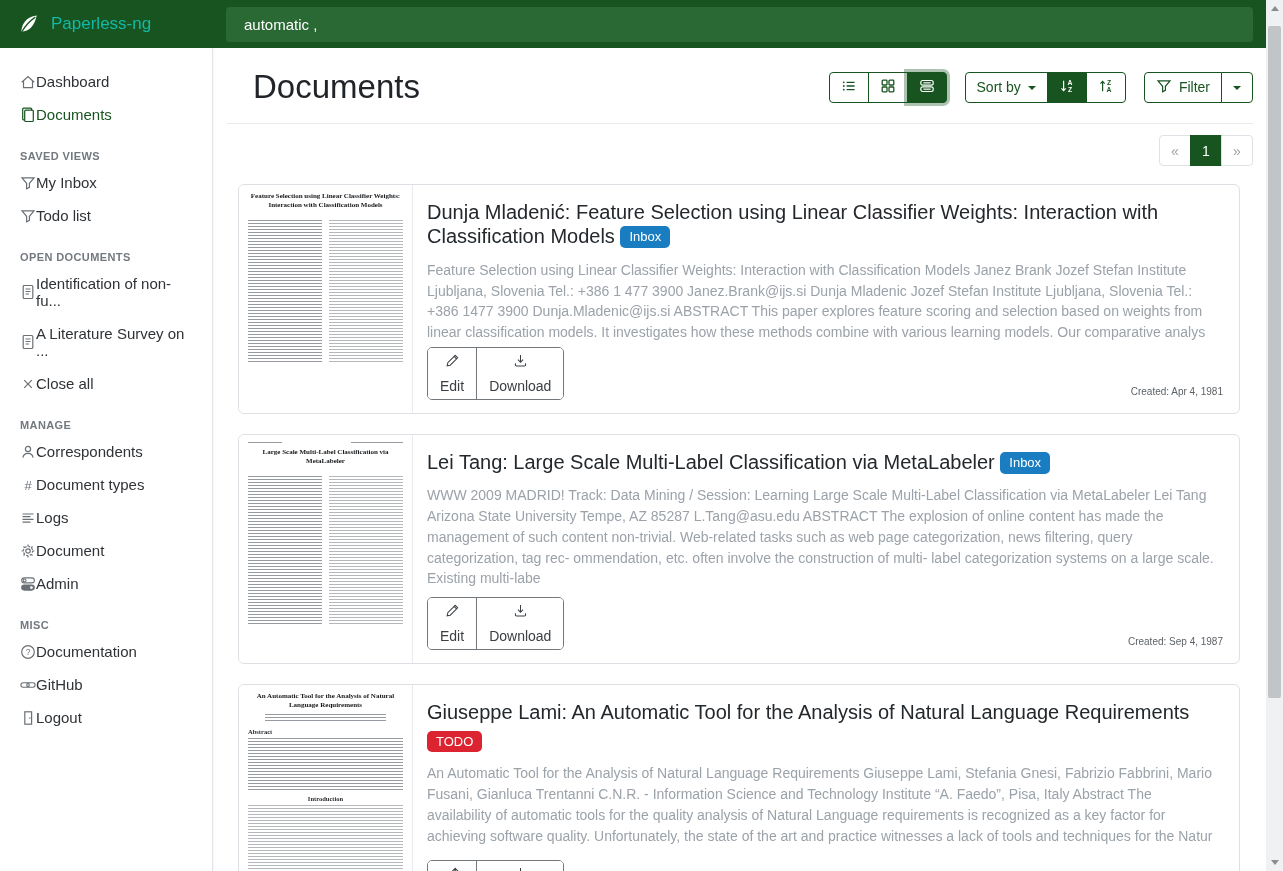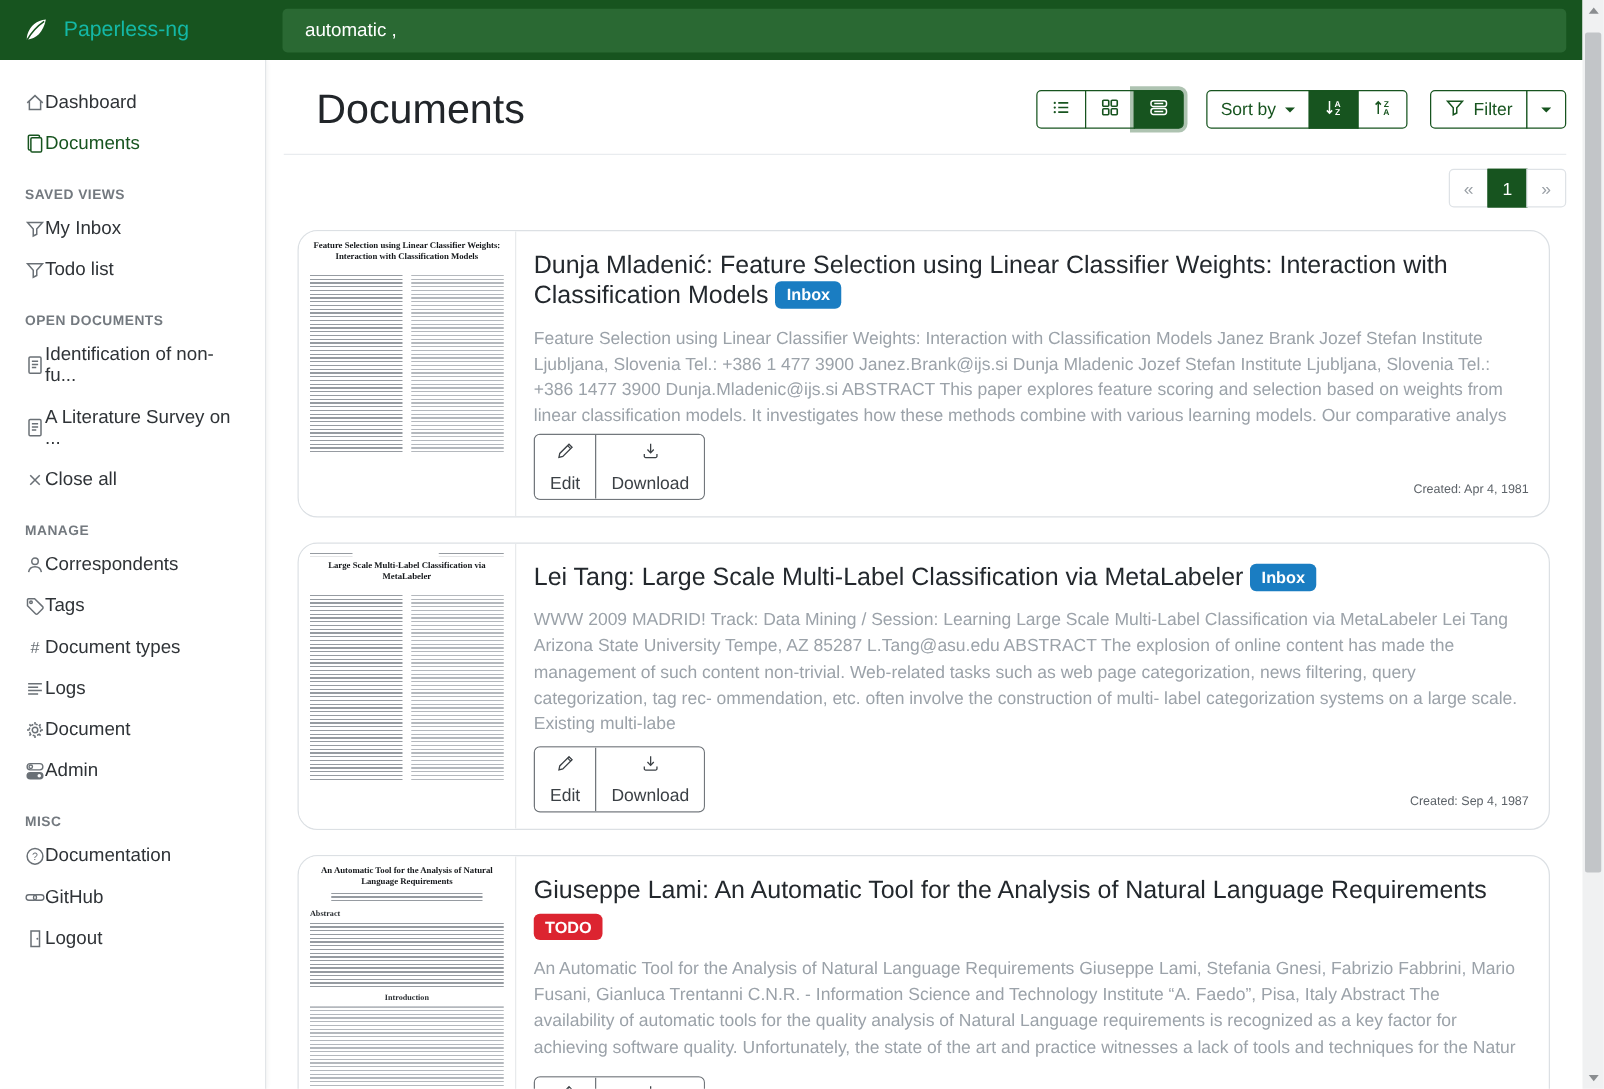--- a/index.html
+++ b/index.html
@@ -54,21 +54,21 @@
   .pagination { display:inline-flex; }
   .page-item { min-width:32px; height:31px; display:inline-flex; align-items:center;
     justify-content:center; border:1px solid #dee2e6; background:#fff; color:#9aa0a6;
     font-size:14px; margin-left:-1px; cursor:pointer; padding:0 10px; }
   .page-item:first-child { border-radius:4px 0 0 4px; margin-left:0; }
   .page-item:last-child { border-radius:0 4px 4px 0; }
   .page-item.active { background:#17541f; border-color:#17541f; color:#fff; }
 
   
   .doc-list { margin-top:18px; }
-  .doc-card { display:flex; border:1px solid #dce0e4; border-radius:16px;
+  .doc-card { display:flex; border:1px solid #dce0e4; border-radius:6px;
     background:#fff; margin:0 13px 20px 11px; overflow:hidden; height:230px; }
   .doc-card.tall { height:262px; }
   .thumb { flex:0 0 174px; width:174px; background:#fff; border-right:1px solid #e8eaec;
     padding:7px 9px; font-family:"Liberation Serif", serif; overflow:hidden; }
   .thumb-title { font-size:7px; font-weight:bold; color:#15181b; text-align:center;
     line-height:1.3; margin-bottom:4px; }
   .thumb-meta-row { display:flex; justify-content:space-between; margin-bottom:3px; }
   .thumb-meta-row .fake { height:3px; width:34px; }
   .auth-row { display:flex; justify-content:space-between; gap:4px; margin-bottom:6px; }
   .auth-col { flex:1; }
@@ -76,21 +76,21 @@
     transparent 1px,transparent 3px); }
   .fake.light { background:repeating-linear-gradient(to bottom,#b4b8bd 0px,#b4b8bd 1px,
     transparent 1px,transparent 3px); }
   .thumb-cols { display:flex; gap:7px; }
   .thumb-cols .tcol { flex:1; }
   .thumb-sec { font-size:6.5px; font-weight:bold; color:#2a2e32; margin:5px 0 3px; }
   .thumb-center-line { margin:0 auto 6px; width:78%; }
 
   .card-body { flex:1; position:relative; padding:15px 16px 14px 14px; overflow:hidden; }
   .doc-title { font-size:20px; font-weight:400; color:#23282d; line-height:1.22; }
-  .badge { display:inline-block; font-size:13px; font-weight:700; color:#fff;
+  .badge { display:inline-block; font-size:13px; font-weight:400; color:#fff;
     padding:3px 9px; border-radius:5px; vertical-align:2px; cursor:pointer; }
   .badge.inbox { background:#1a7dc2; }
   .badge.todo { background:#dc2430; }
   .badge-row { margin-top:7px; }
   .doc-preview { margin-top:11px; font-size:14px; line-height:1.48; color:#9ba2a9;
     max-width:792px; }
   .actions { display:inline-flex; border:1px solid #72777c; border-radius:5px;
     overflow:hidden; background:#fff; }
   .actions.abs { position:absolute; left:14px; bottom:13px; }
   .actions.flow { margin-top:14px; }
@@ -203,29 +203,20 @@
     <span class="icon">
         <svg viewBox="0 0 16 16" stroke="currentColor" fill="none" stroke-width="1.2">
           <circle cx="8" cy="5" r="2.6"></circle>
           <path d="M2.9 13.7c.4-3 2.5-4.4 5.1-4.4s4.7 1.4 5.1 4.4"></path>
         </svg>
       </span>
     <span>Correspondents</span>
   </a>
   <a class="nav-link">
     <span class="icon">
-        <svg viewBox="0 0 16 16" stroke="currentColor" fill="none" stroke-width="1.2">
-          <path d="M2 2.7v4.9l6.4 6.4a1.2 1.2 0 0 0 1.7 0l4-4a1.2 1.2 0 0 0 0-1.7L7.7 1.9H2.8a.8.8 0 0 0-.8.8z"></path>
-          <circle cx="4.8" cy="4.8" r="1"></circle>
-        </svg>
-      </span>
-    <span>Tags</span>
-  </a>
-  <a class="nav-link">
-    <span class="icon">
         <svg viewBox="0 0 16 16">
           <text x="8" y="12.6" font-size="13" text-anchor="middle" fill="currentColor" font-family="Liberation Sans, sans-serif">#</text>
         </svg>
       </span>
     <span>Document types</span>
   </a>
   <a class="nav-link">
     <span class="icon">
         <svg viewBox="0 0 16 16" stroke="currentColor" fill="none" stroke-width="1.2">
           <path d="M2.5 4h11M2.5 6.7h8M2.5 9.4h11M2.5 12.1h8"></path>

